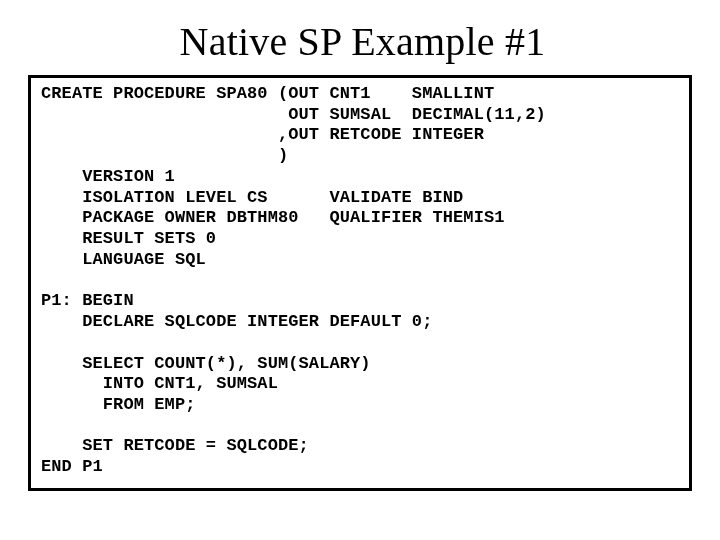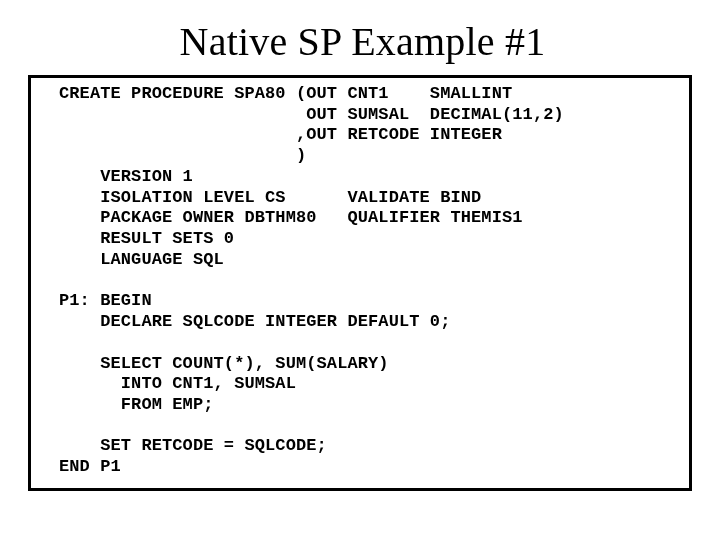--- a/index.html
+++ b/index.html
@@ -32,21 +32,20 @@
     padding: 6px 10px 10px 10px;
     box-sizing: border-box;
   }
   .code {
     font-family: "Courier New", Courier, monospace;
     font-size: 17px;
     line-height: 1.22;
     white-space: pre;
     font-weight: bold;
     letter-spacing: 0.1px;
-    margin-left: 18px;
   }
 </style>
 </head>
 <body>
 
 <div class="slide">
   <h1 class="title">Native SP Example #1</h1>
 
   <div class="code-box">
     <div class="code"><span>CREATE PROCEDURE SPA80 (OUT CNT1    SMALLINT</span>

